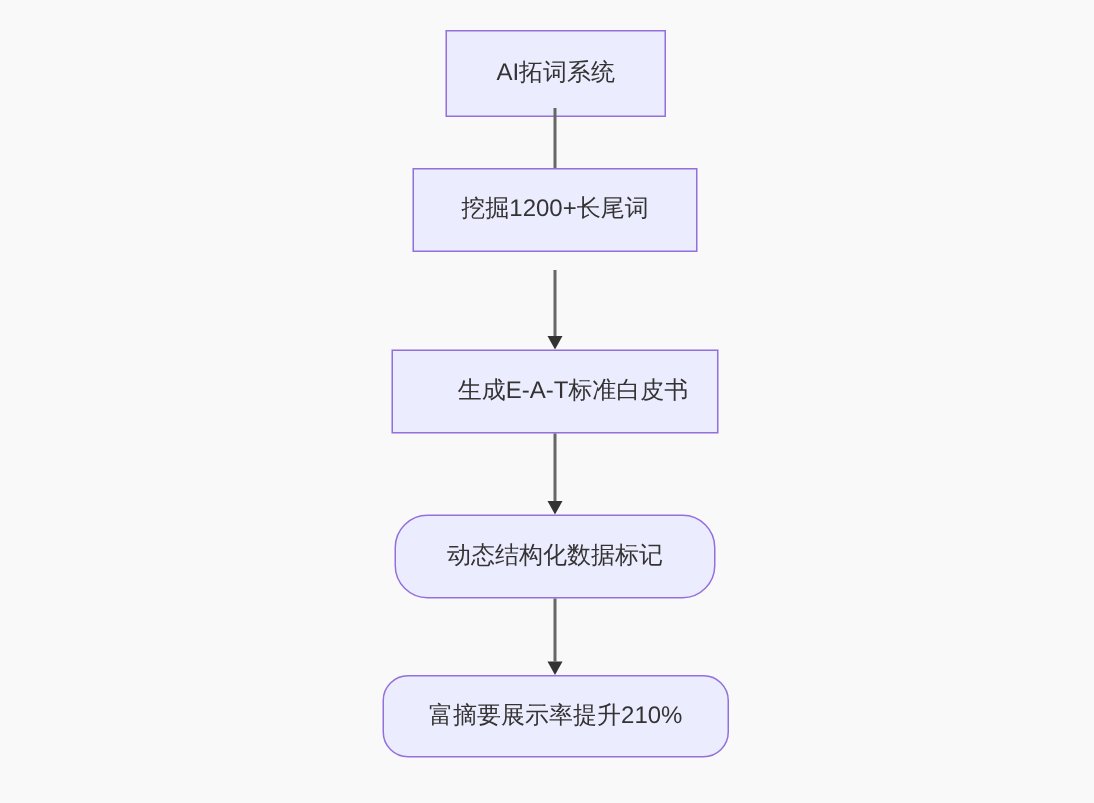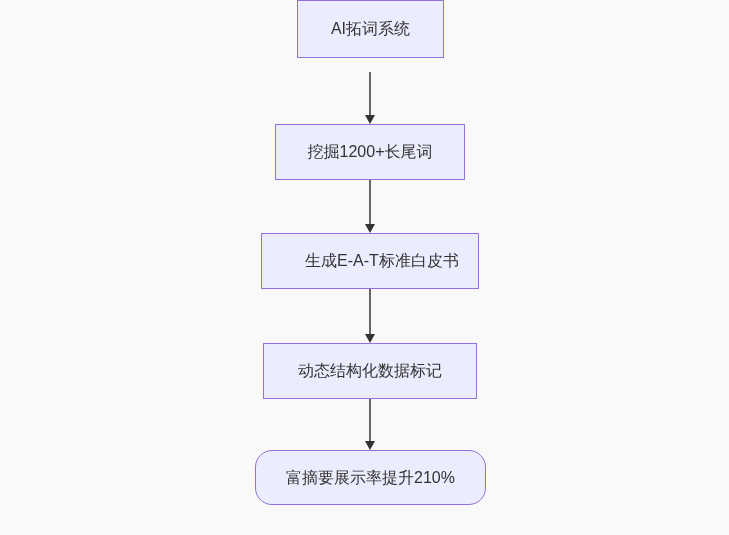--- a/index.html
+++ b/index.html
@@ -51,48 +51,48 @@
     border-right: 5px solid transparent;
     border-top: 9px solid var(--arrowhead, #333333);
     flex: 0 0 auto;
   }
 </style>
 </head>
 <body>
 
 <div class="canvas">
 
-  <div class="node" style="left:297px; top:0; width:147px; height:58px;">
+  <div class="node" style="left:297px; top:20px; width:147px; height:58px;">
     <span>AI拓词系统</span>
   </div>
 
   <div class="arrow" style="left:364px; top:72px; height:52px;">
     <div class="arrow-line"></div>
     <div class="arrow-head"></div>
   </div>
 
-  <div class="node" style="left:275px; top:124px; width:190px; height:56px;">
+  <div class="node" style="left:275px; top:112px; width:190px; height:56px;">
     <span>挖掘1200+长尾词</span>
   </div>
 
   <div class="arrow" style="left:364px; top:180px; height:53px;">
     <div class="arrow-line"></div>
     <div class="arrow-head"></div>
   </div>
 
   <div class="node" style="left:261px; top:233px; width:218px; height:56px;padding-left:24px;">
     <span>生成E-A-T标准白皮书</span>
   </div>
 
   <div class="arrow" style="left:364px; top:289px; height:54px;">
     <div class="arrow-line"></div>
     <div class="arrow-head"></div>
   </div>
 
-  <div class="node" style="left:263px; top:343px; width:214px; height:56px;">
+  <div class="node" style="left:263px; top:343px; width:214px; height:56px;border-radius:22px;">
     <span>动态结构化数据标记</span>
   </div>
 
   <div class="arrow" style="left:364px; top:399px; height:51px;">
     <div class="arrow-line"></div>
     <div class="arrow-head"></div>
   </div>
 
   <div class="node" style="left:255px; top:450px; width:231px; height:55px;border-radius:17px;">
     <span>富摘要展示率提升210%</span>

